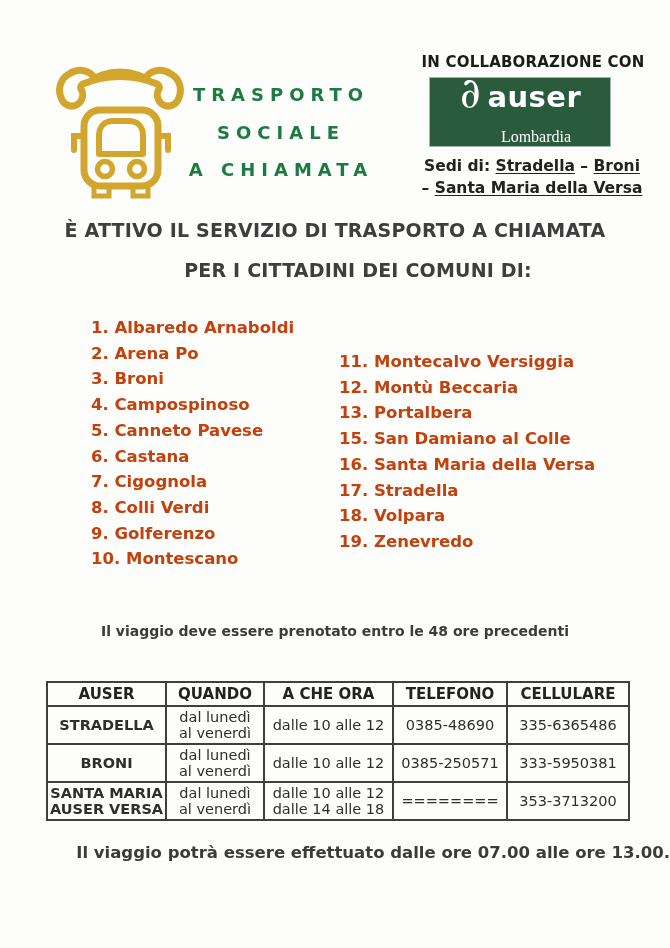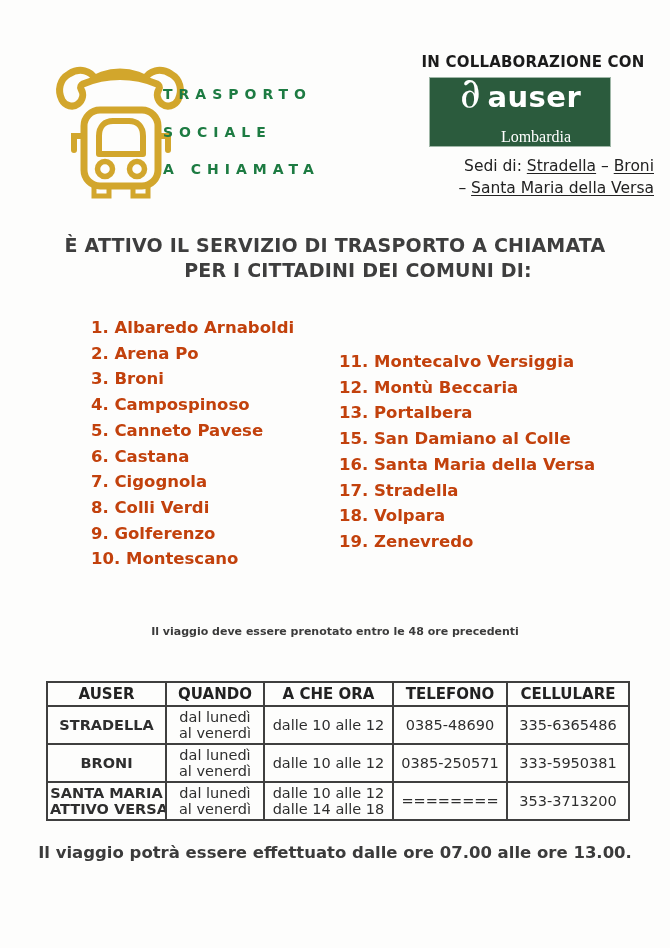--- a/index.html
+++ b/index.html
@@ -6,22 +6,22 @@
   body {
     width:670px; height:948px; background:#ffffff;
     font-family:"DejaVu Sans","Liberation Sans",sans-serif;
     -webkit-font-smoothing:antialiased;
   }
   .page { position:relative; width:670px; height:948px; background:#fdfdfc; overflow:hidden; }
 
   
   .logo { position:absolute; left:54px; top:54px; width:132px; height:146px; }
   .title {
-    position:absolute; left:163px; top:76px; width:236px; 
-    color:#1d7b42; font-weight:bold; font-size:14px; letter-spacing:6px;
+    position:absolute; left:163px; top:76px; width:236px; text-align:center;
+    color:#1d7b42; font-weight:bold; font-size:18px; letter-spacing:6px;
     line-height:37.5px; white-space:nowrap;
   }
   .collab-label {
     position:absolute; left:400px; top:53px; width:266px; text-align:center;
     font-size:15px; font-weight:bold; color:#1b1b1b; letter-spacing:0.2px;
   }
   .auser-box {
     position:absolute; left:429px; top:77px; width:182px; height:70px;
     background:#2b5b3d; border:1px solid #9fb7a7; box-sizing:border-box; color:#ffffff;
     display:flex; flex-direction:column; align-items:center; justify-content:center;
@@ -30,60 +30,60 @@
   .auser-mark {
     font-family:"DejaVu Serif","Liberation Serif",serif; font-style:italic;
     font-size:42px; line-height:30px; transform:rotate(-8deg); margin-right:7px;
   }
   .auser-name { font-size:29px; font-weight:bold; letter-spacing:0.5px; line-height:30px; }
   .auser-region {
     font-family:"Liberation Serif","DejaVu Serif",serif; font-size:16px;
     margin-top:16px; margin-left:32px;
   }
   .sedi {
-    position:absolute; left:386px; top:156px; width:268px; text-align:right;
-    font-size:15.5px; color:#222222; line-height:21.5px;
+    position:absolute; left:398px; top:156px; width:268px; text-align:center;
+    font-size:15.5px; color:#222222; line-height:21.5px;font-weight:bold;
   }
   .u { text-decoration:underline; text-underline-offset:2px; }
 
   
   .h1 {
     position:absolute; left:0; width:670px; text-align:center; font-weight:bold;
     font-size:19px; color:#3e3e3e; letter-spacing:0.2px; white-space:nowrap;
   }
-  .h1a { top:234px; } .h1b { top:259px;padding-left:23px; }
+  .h1a { top:219px; } .h1b { top:259px;padding-left:23px; }
 
   
   .col { position:absolute; font-weight:bold; font-size:16.5px; color:#c2410c; line-height:25.7px; }
   .colL { left:91px;  top:315px; }
   .colR { left:339px; top:341px;margin-top:8px; }
 
   
   .booking {
     position:absolute; left:0; top:620px; width:670px; text-align:center;
-    font-weight:bold; font-size:11px; line-height:23.5px; color:#3b3b3b;
+    font-weight:bold; font-size:14px; line-height:23.5px; color:#3b3b3b;
   }
 
   
   .contacts {
     position:absolute; left:46px; top:681px; width:582px;
     border-collapse:collapse; table-layout:fixed; font-size:14.5px; color:#2e2e2e;
   }
   .contacts th, .contacts td {
     border:2px solid #3f3f3f; text-align:center; vertical-align:middle;
     padding:1px 2px; overflow:hidden;
   }
   .contacts th { font-size:15px; font-weight:bold; height:20px; color:#222222; }
   .contacts td { height:34px; line-height:16.5px; }
   .contacts td div { white-space:nowrap; }
   .contacts td.c-bold { font-weight:bold; }
 
   
   .footer {
-    position:absolute; left:0; top:843px; width:670px; text-align:center;
+    position:absolute; left:0; top:843px; width:670px; text-align:right;
     font-weight:bold; font-size:16.5px; color:#3b3b3b; white-space:nowrap;
   }
 </style>
 </head>
 <body>
 
 <div class="page">
 
   <svg class="logo" viewBox="0 0 132 146" aria-hidden="true">
     <g fill="none" stroke="#d2a62c" stroke-width="7" stroke-linejoin="round">
@@ -210,21 +210,21 @@
           <td>
             <div>0385-250571</div>
           </td>
           <td>
             <div>333-5950381</div>
           </td>
         </tr>
         <tr>
           <td class="c-bold">
             <div>SANTA MARIA</div>
-            <div>ATTIVO VERSA</div>
+            <div>AUSER VERSA</div>
           </td>
           <td>
             <div>dal lunedì</div>
             <div>al venerdì</div>
           </td>
           <td>
             <div>dalle 10 alle 12</div>
             <div>dalle 14 alle 18</div>
           </td>
           <td>

